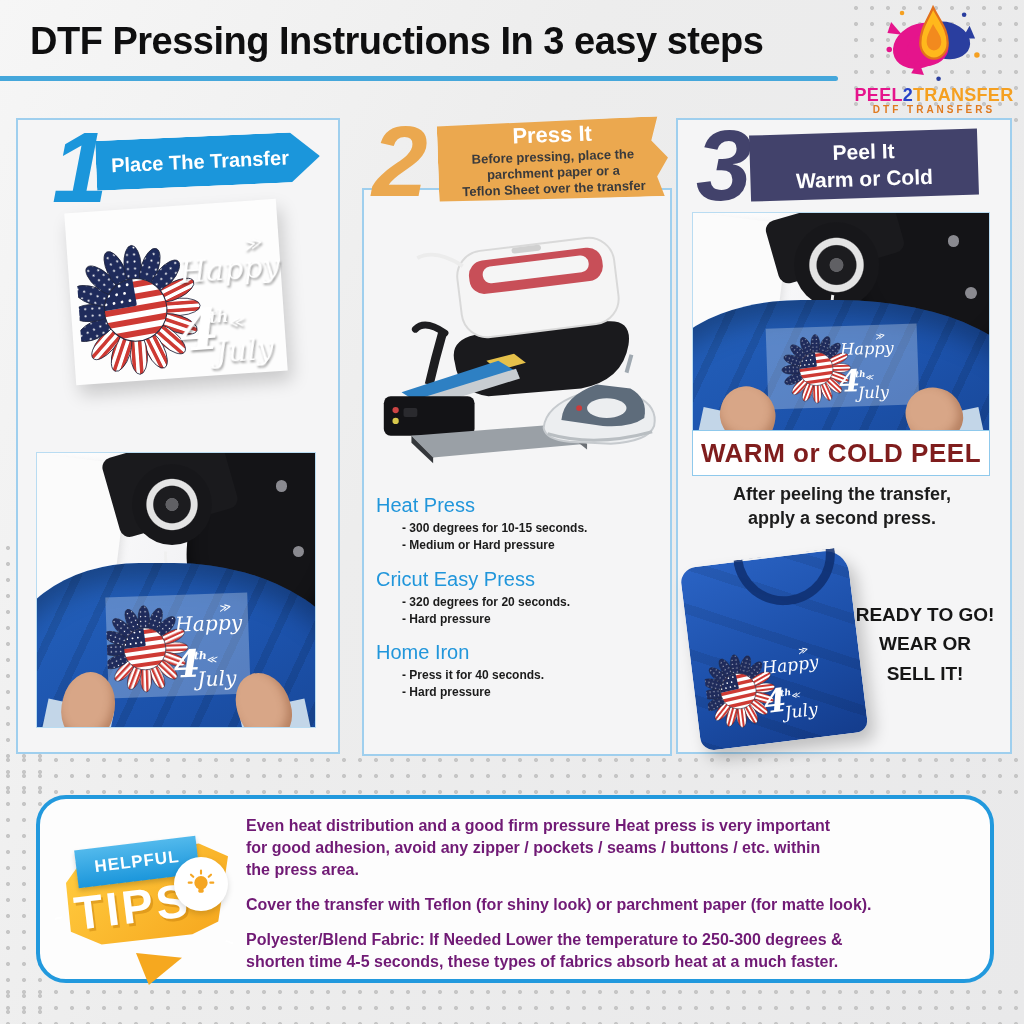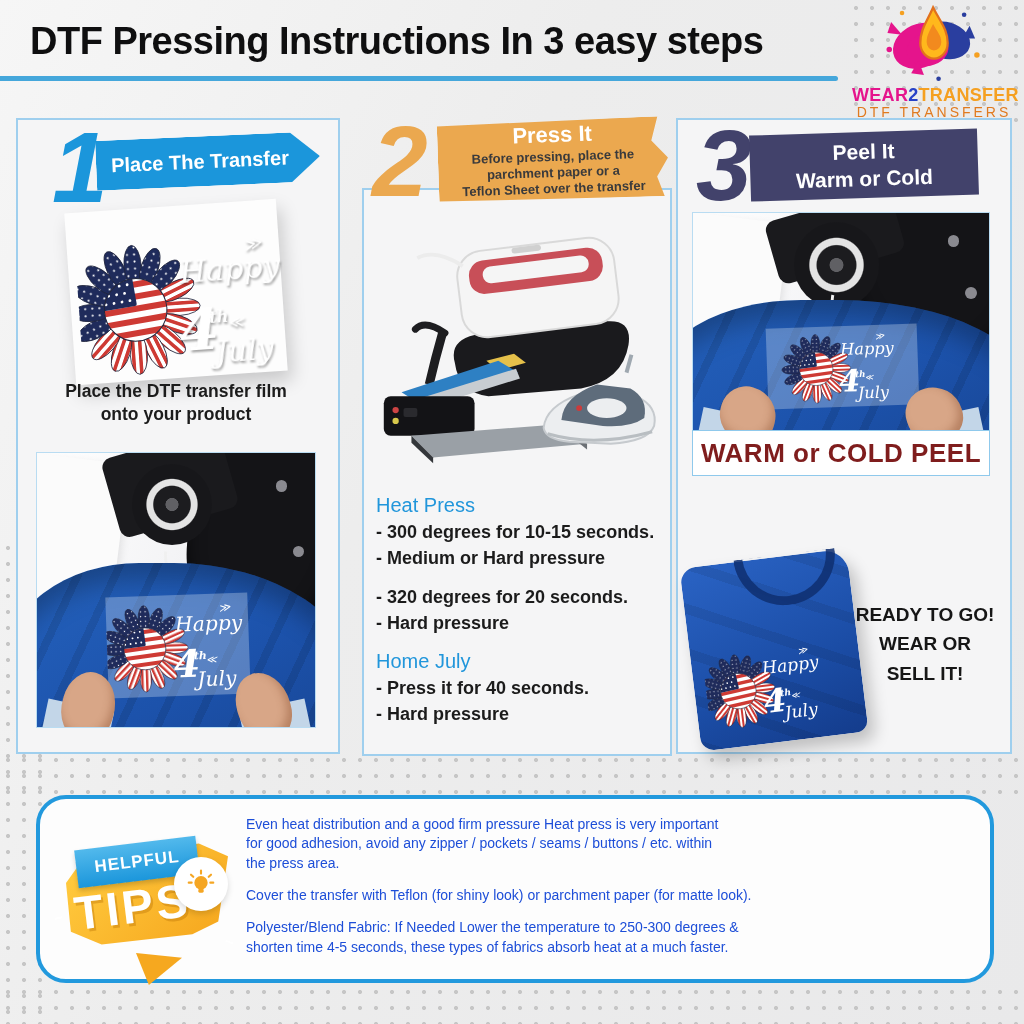--- a/index.html
+++ b/index.html
@@ -10,21 +10,21 @@
     background-size:16px 16px;z-index:0;}
   
   .page-title{position:absolute;left:30px;top:20px;width:820px;font-size:38px;font-weight:bold;
     color:#0f0f10;letter-spacing:-0.5px;z-index:2;}
   .title-rule{position:absolute;left:0;top:76px;width:838px;height:5px;background:#45a7db;
     border-radius:0 4px 4px 0;z-index:2;}
   .brand{position:absolute;left:852px;top:2px;width:164px;text-align:center;z-index:2;}
   .brand svg{width:120px;height:84px;display:block;margin:0 auto;}
   .brand-line{font-size:18px;font-weight:bold;letter-spacing:0.3px;line-height:1;}
   .brand-ready{color:#e5148c;} .brand-2{color:#2742c8;} .brand-transfer{color:#f5a021;}
-  .brand-tag{font-size:14px;font-weight:normal;letter-spacing:3px;color:#e07a1f;margin-top:0;}
+  .brand-tag{font-size:10px;font-weight:bold;letter-spacing:3px;color:#e07a1f;margin-top:0;}
   
   .panel{position:absolute;background:#f5f5f6;border:2px solid #9fcfee;z-index:1;}
   #panel-1{left:16px;top:118px;width:320px;height:632px;}
   #panel-2{left:362px;top:188px;width:306px;height:564px;}
   #panel-3{left:676px;top:118px;width:332px;height:632px;}
   .step-number{position:absolute;z-index:2;font-size:100px;line-height:0.9;font-weight:bold;
     font-style:italic;}
   #num-1{left:52px;top:122px;color:#1b96db;}
   #num-2{left:372px;top:116px;color:#eba84f;}
   #num-3{left:696px;top:120px;color:#42426b;}
@@ -76,38 +76,38 @@
   .sleeve{position:absolute;bottom:-9%;width:24%;height:17%;background:#c3d6e8;z-index:2;}
   .sleeve.l{left:2%;transform:rotate(12deg);} .sleeve.r{right:2%;transform:rotate(-12deg);}
   .peel-label{position:absolute;left:692px;top:430px;width:296px;height:44px;background:#fff;
     border:1px solid #8fc9ec;z-index:2;display:flex;align-items:center;justify-content:center;
     font-size:26px;font-weight:bold;color:#7f1d1d;letter-spacing:0.5px;}
   
   .machines{position:absolute;left:368px;top:212px;width:296px;height:262px;z-index:2;}
   .methods{position:absolute;left:376px;top:494px;width:284px;z-index:2;}
   .method{margin-bottom:13px;}
   .method-name{font-size:20px;font-weight:normal;color:#2196db;margin-bottom:3px;}
-  .method-lines{font-size:18px;font-weight:bold;color:#1b1b1b;line-height:1.44;}
+  .method-lines{font-size:12px;font-weight:bold;color:#1b1b1b;line-height:1.44;margin-left:26px;}
   
   .folded{position:absolute;left:684px;top:546px;width:184px;height:204px;z-index:2;}
   .folded-body{position:absolute;left:6px;top:12px;width:168px;height:184px;
     background:repeating-linear-gradient(25deg,rgba(0,0,0,0.08) 0 10px,rgba(0,0,0,0) 10px 42px),
       linear-gradient(160deg,#2a63c4 0%,#1b4da6 60%,#143c8c 100%);
     border-radius:16px 24px 12px 14px;transform:rotate(-7deg);box-shadow:6px 10px 16px rgba(0,0,0,0.22);}
   .folded-collar{position:absolute;left:52px;top:8px;width:84px;height:42px;border:9px solid #0f2f70;
     border-top:none;border-radius:0 0 60px 60px;transform:rotate(-7deg);opacity:0.85;}
   .folded-design{position:absolute;left:22px;top:96px;width:120px;height:88px;transform:rotate(-7deg);}
   .folded-design svg{width:100%;height:100%;}
   .ready-text{position:absolute;left:850px;top:600px;width:150px;z-index:2;text-align:center;
     font-size:19px;font-weight:bold;color:#161616;line-height:1.55;}
   
   .tips-box{position:absolute;left:36px;top:795px;width:950px;height:180px;background:#fdfdfd;
     border:4px solid #2299dd;border-radius:30px;z-index:2;}
-  .tips-text{position:absolute;left:206px;top:16px;width:730px;font-size:14px;color:#1d4ed8;
-    line-height:1.38;}
+  .tips-text{position:absolute;left:206px;top:16px;width:730px;font-size:16px;color:#701a75;
+    line-height:1.38;font-weight:bold;}
   .tips-text p{margin:0 0 13px 0;}
   .badge{position:absolute;left:18px;top:14px;width:178px;height:168px;}
   .badge-bubble{position:absolute;left:8px;top:24px;width:162px;height:128px;
     background:linear-gradient(135deg,#ffc93d 15%,#f6a81f 85%);
     clip-path:polygon(0% 36%,9% 20%,82% 5%,100% 15%,94% 66%,78% 76%,22% 84%,3% 74%);}
   .badge-tail{position:absolute;left:78px;top:140px;width:46px;height:32px;background:#f6a81f;
     clip-path:polygon(0 0,100% 15%,28% 100%);}
   .badge-ribbon{position:absolute;left:18px;top:30px;width:122px;height:38px;
     background:linear-gradient(#52b9ec,#1b96db);transform:rotate(-7deg);display:flex;
     align-items:center;justify-content:center;font-size:17px;font-weight:bold;color:#fff;
@@ -141,21 +141,21 @@
       <polygon points="104,26 96,40 110,40" fill="#2a3e9f"></polygon>
       <polygon points="40,78 48,64 54,80" fill="#e5148c"></polygon>
       <circle cx="16" cy="52" r="3" fill="#e5148c"></circle>
       <circle cx="112" cy="58" r="3" fill="#f5a021"></circle>
       <circle cx="98" cy="14" r="2.5" fill="#2a3e9f"></circle>
       <circle cx="30" cy="12" r="2.5" fill="#f5a021"></circle>
       <circle cx="70" cy="84" r="2.5" fill="#2a3e9f"></circle>
       <path d="M64,6 C57,22 50,30 50,45 a15,17 0 0 0 30,0 C80,30 72,22 64,6 Z" fill="#ffb81c" stroke="#e2711d" stroke-width="2.5"></path>
       <path d="M64,24 C60,32 57,36 57,44 a8,9 0 0 0 16,0 C73,36 68,32 64,24 Z" fill="#f28a1e"></path>
     </svg>
-    <div class="brand-line"><span class="brand-ready">WEAR</span><span class="brand-2">2</span><span class="brand-transfer">TRANSFER</span></div>
+    <div class="brand-line"><span class="brand-ready">PEEL</span><span class="brand-2">2</span><span class="brand-transfer">TRANSFER</span></div>
     <div class="brand-tag">DTF TRANSFERS</div>
   </div>
 
   <div class="panel" id="panel-1"></div>
   <div class="panel" id="panel-2"></div>
   <div class="panel" id="panel-3"></div>
 
   <div class="step-number" id="num-1">1</div>
   <div class="banner" id="banner-1">Place The Transfer</div>
 
@@ -230,22 +230,20 @@
       <text x="102" y="54" font-size="30">Happy</text>
       <text x="168" y="28" font-size="17" transform="rotate(-10 168 28)">≫</text>
       <text x="98" y="122" font-size="56" font-weight="bold">4</text>
       <text x="128" y="96" font-size="16" font-weight="bold">th</text>
       <text x="146" y="102" font-size="15">≪</text>
       <text x="132" y="136" font-size="30">July</text>
     </g>
   </svg>
       </div>
   </div>
-  <div class="caption multiline" id="caption-1">Place the DTF transfer film
-onto your product</div>
 
   <div class="photo" id="photo-1">
     <div class="ph-sheet"></div>
     <div class="ph-plate"></div>
     <div class="ph-bolt" style="right:10%;top:10%;"></div>
     <div class="ph-bolt" style="right:4%;top:34%;"></div>
     <div class="ph-arm"></div>
     <div class="ph-knob"></div>
     <div class="ph-cable"></div>
     <div class="ph-shirt"></div>
@@ -352,25 +350,26 @@
     </g>
   </svg>
 
   <div class="methods">
     <div class="method">
       <div class="method-name">Heat Press</div>
       <div class="method-lines multiline">- 300 degrees for 10-15 seconds.
 - Medium or Hard pressure</div>
     </div>
     <div class="method">
+      <div class="method-name">Cricut Easy Press</div>
       <div class="method-lines multiline">- 320 degrees for 20 seconds.
 - Hard pressure</div>
     </div>
     <div class="method">
-      <div class="method-name">Home July</div>
+      <div class="method-name">Home Iron</div>
       <div class="method-lines multiline">- Press it for 40 seconds.
 - Hard pressure</div>
     </div>
   </div>
 
   <div class="photo" id="photo-3">
     <div class="ph-sheet"></div>
     <div class="ph-plate"></div>
     <div class="ph-bolt" style="right:10%;top:10%;"></div>
     <div class="ph-bolt" style="right:4%;top:34%;"></div>
@@ -441,20 +440,22 @@
       <text x="132" y="136" font-size="30">July</text>
     </g>
   </svg></div>
     </div>
     <div class="sleeve l"></div>
     <div class="sleeve r"></div>
     <div class="hand l"></div>
     <div class="hand r"></div>
   </div>
   <div class="peel-label">WARM or COLD PEEL</div>
+  <div class="caption multiline" id="caption-3">After peeling the transfer,
+apply a second press.</div>
 
   <div class="folded">
     <div class="folded-body"></div>
     <div class="folded-collar"></div>
     <div class="folded-design">
       <div style="width:100%;height:100%;"><svg viewBox="0 0 210 150" style="width:100%;height:100%;">
     <defs>
       <pattern id="fd4-stripe" width="7" height="7" patternUnits="userSpaceOnUse" patternTransform="rotate(90)">
         <rect width="7" height="7" fill="#ffffff"></rect>
                 <rect width="7" height="3.5" fill="#ce3a34"></rect>

